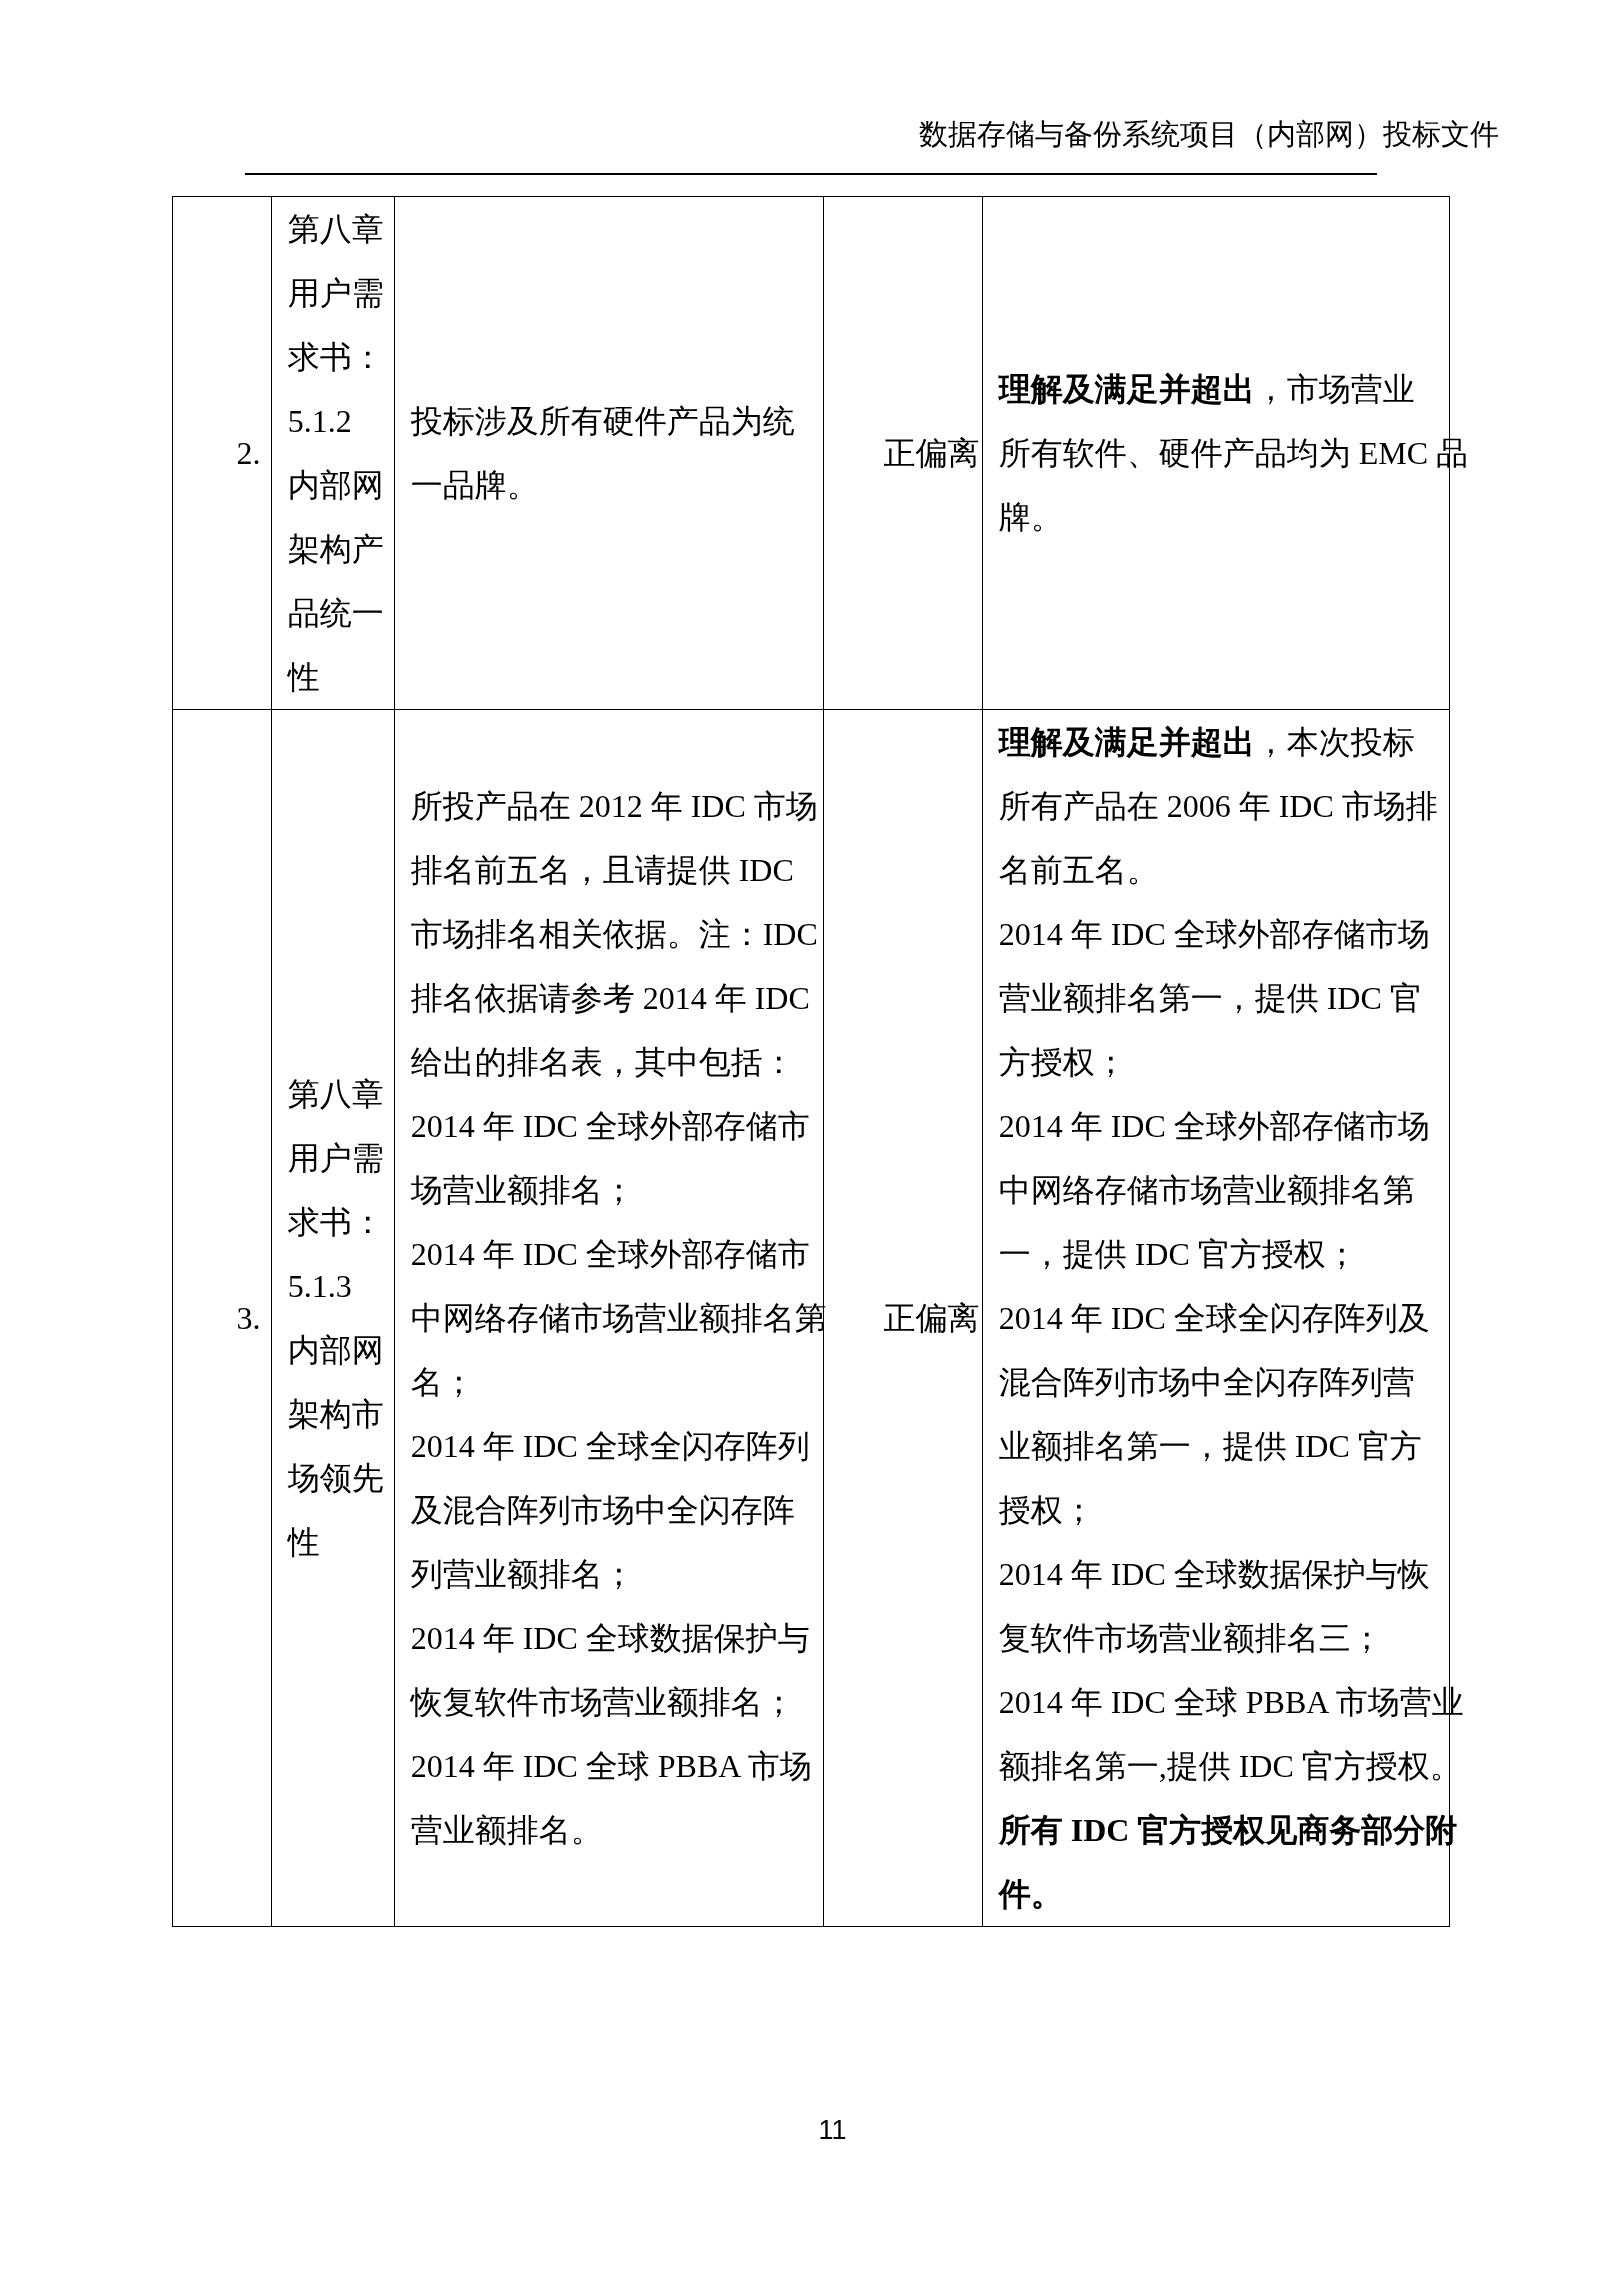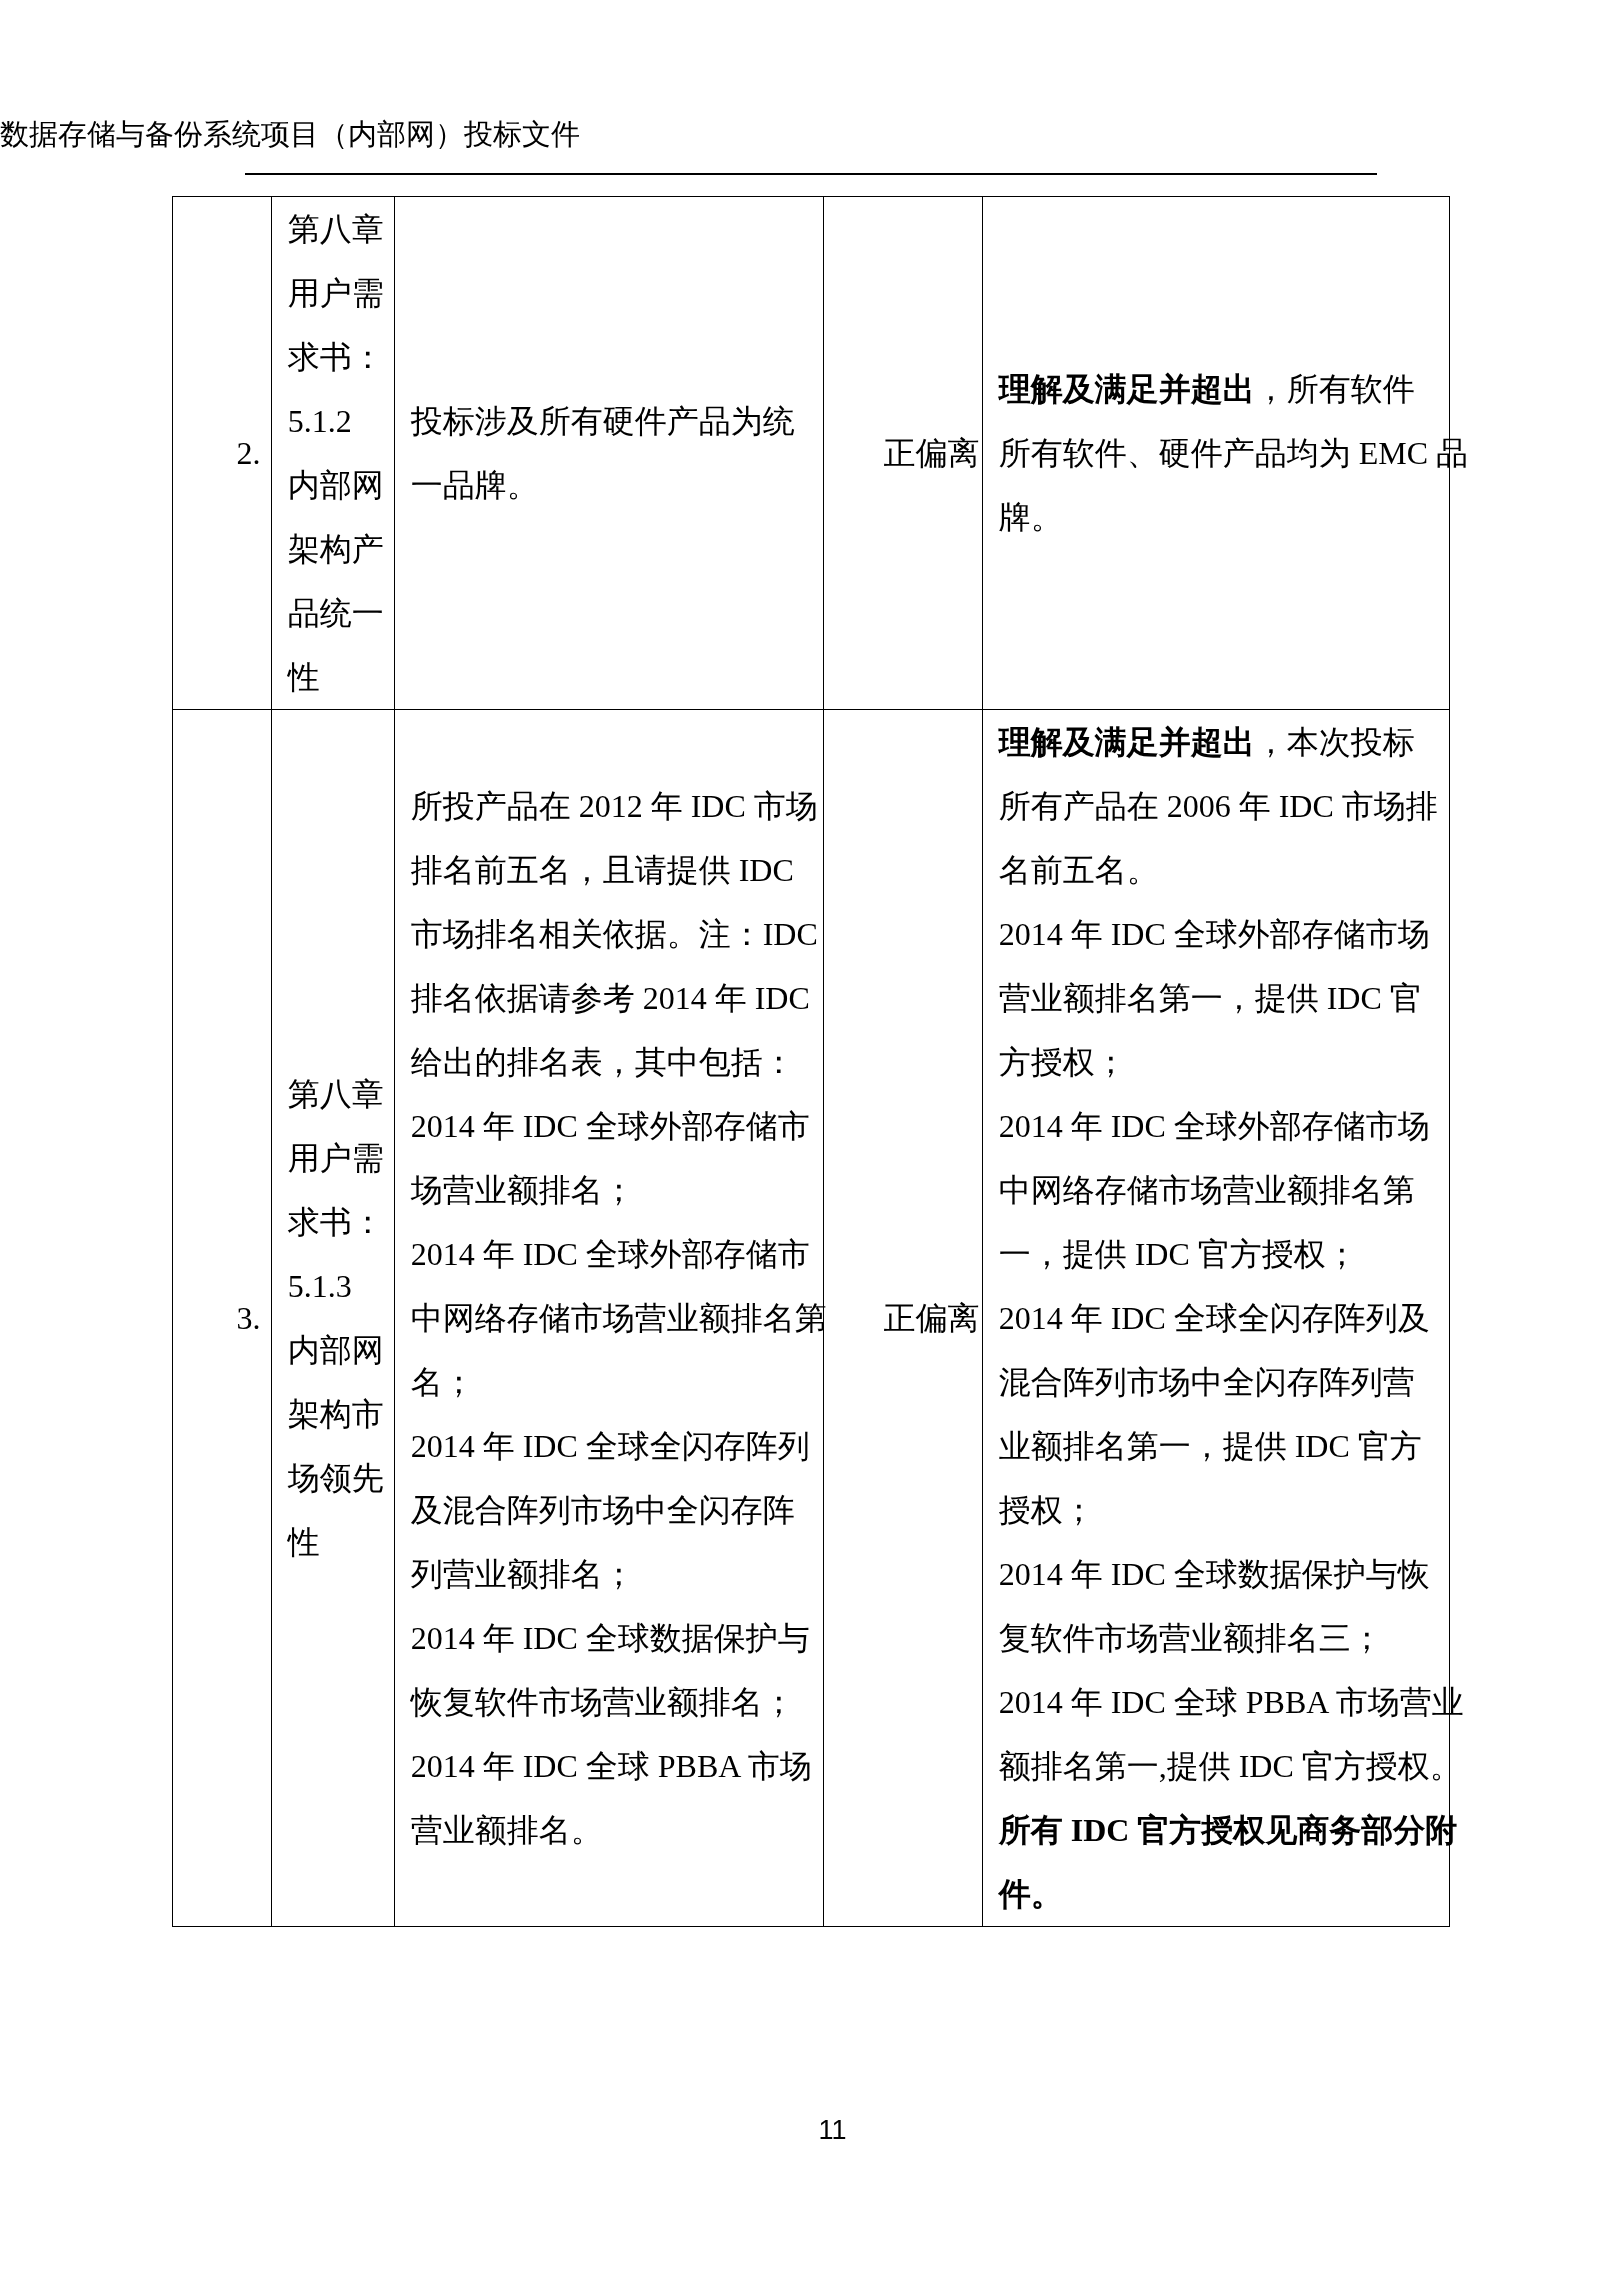--- a/index.html
+++ b/index.html
@@ -15,21 +15,21 @@
       color: #000000;
       font-family: "Liberation Serif", "DejaVu Serif", serif;
     }
     .page-header-title {
       position: absolute;
       left: 0;
       top: 115px;
       width: 1499px;
       height: 39px;
       line-height: 39px;
-      text-align: left;
+      text-align: right;
       font-size: 29px;
       white-space: nowrap;
     }
     .header-rule {
       position: absolute;
       left: 245px;
       top: 173px;
       width: 1132px;
       height: 2px;
       background: #000000;
@@ -107,21 +107,21 @@
           <div class="line"><span>架构产</span></div>
           <div class="line"><span>品统一</span></div>
           <div class="line"><span>性</span></div>
         </td>
       <td class="col-requirement">
           <div class="line"><span>投标涉及所有硬件产品为统</span></div>
           <div class="line"><span>一品牌。</span></div>
         </td>
       <td class="col-deviation">正偏离</td>
       <td class="col-response">
-          <div class="line"><span class="b">理解及满足并超出</span><span>，所有软件</span></div>
+          <div class="line"><span class="b">理解及满足并超出</span><span>，市场营业</span></div>
           <div class="line"><span>所有软件、硬件产品均为 EMC 品</span></div>
           <div class="line"><span>牌。</span></div>
         </td>
     </tr>
     <tr class="row-3">
       <td class="col-index">3.</td>
       <td class="col-clause">
           <div class="line"><span>第八章</span></div>
           <div class="line"><span>用户需</span></div>
           <div class="line"><span>求书：</span></div>

